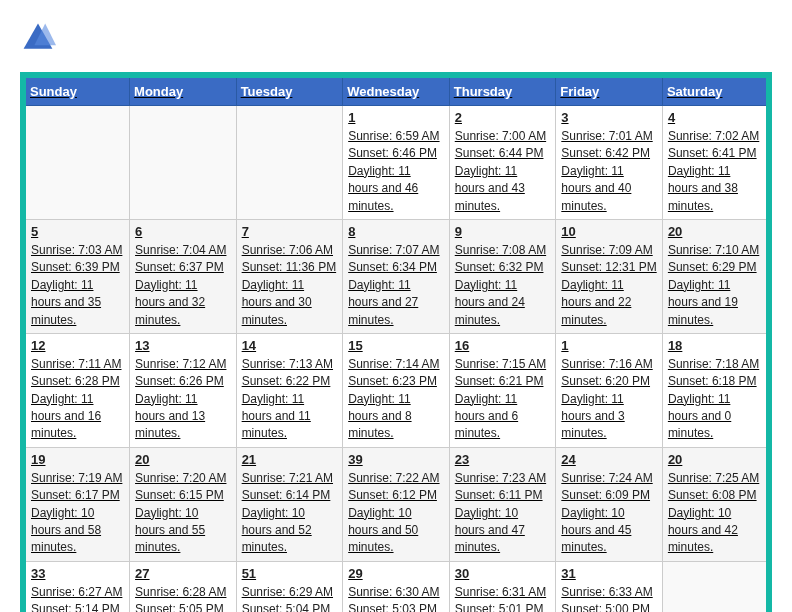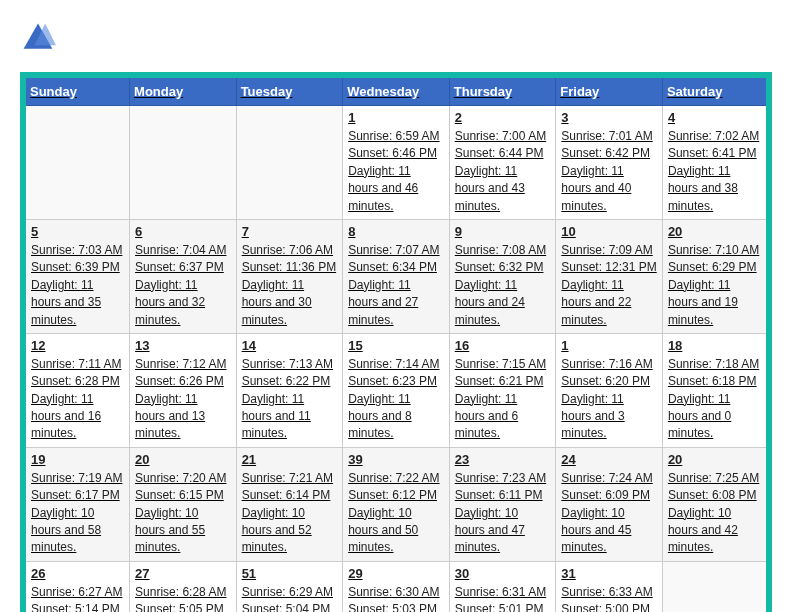--- a/index.html
+++ b/index.html
@@ -312,21 +312,21 @@
         <td class="row-shade">
           <span class="day-num">20</span>
           <div class="day-info">Sunrise: 7:25 AM
 Sunset: 6:08 PM
 Daylight: 10 hours
 and 42 minutes.</div>
         </td>
       </tr>
       <tr>
         <td class="row-white">
-          <span class="day-num">26</span>
+          <span class="day-num">33</span>
           <div class="day-info">Sunrise: 6:27 AM
 Sunset: 5:14 PM
 Daylight: 10 hours
 and 40 minutes.</div>
         </td>
         <td class="row-white">
           <span class="day-num">27</span>
           <div class="day-info">Sunrise: 6:28 AM
 Sunset: 5:05 PM
 Daylight: 10 hours

